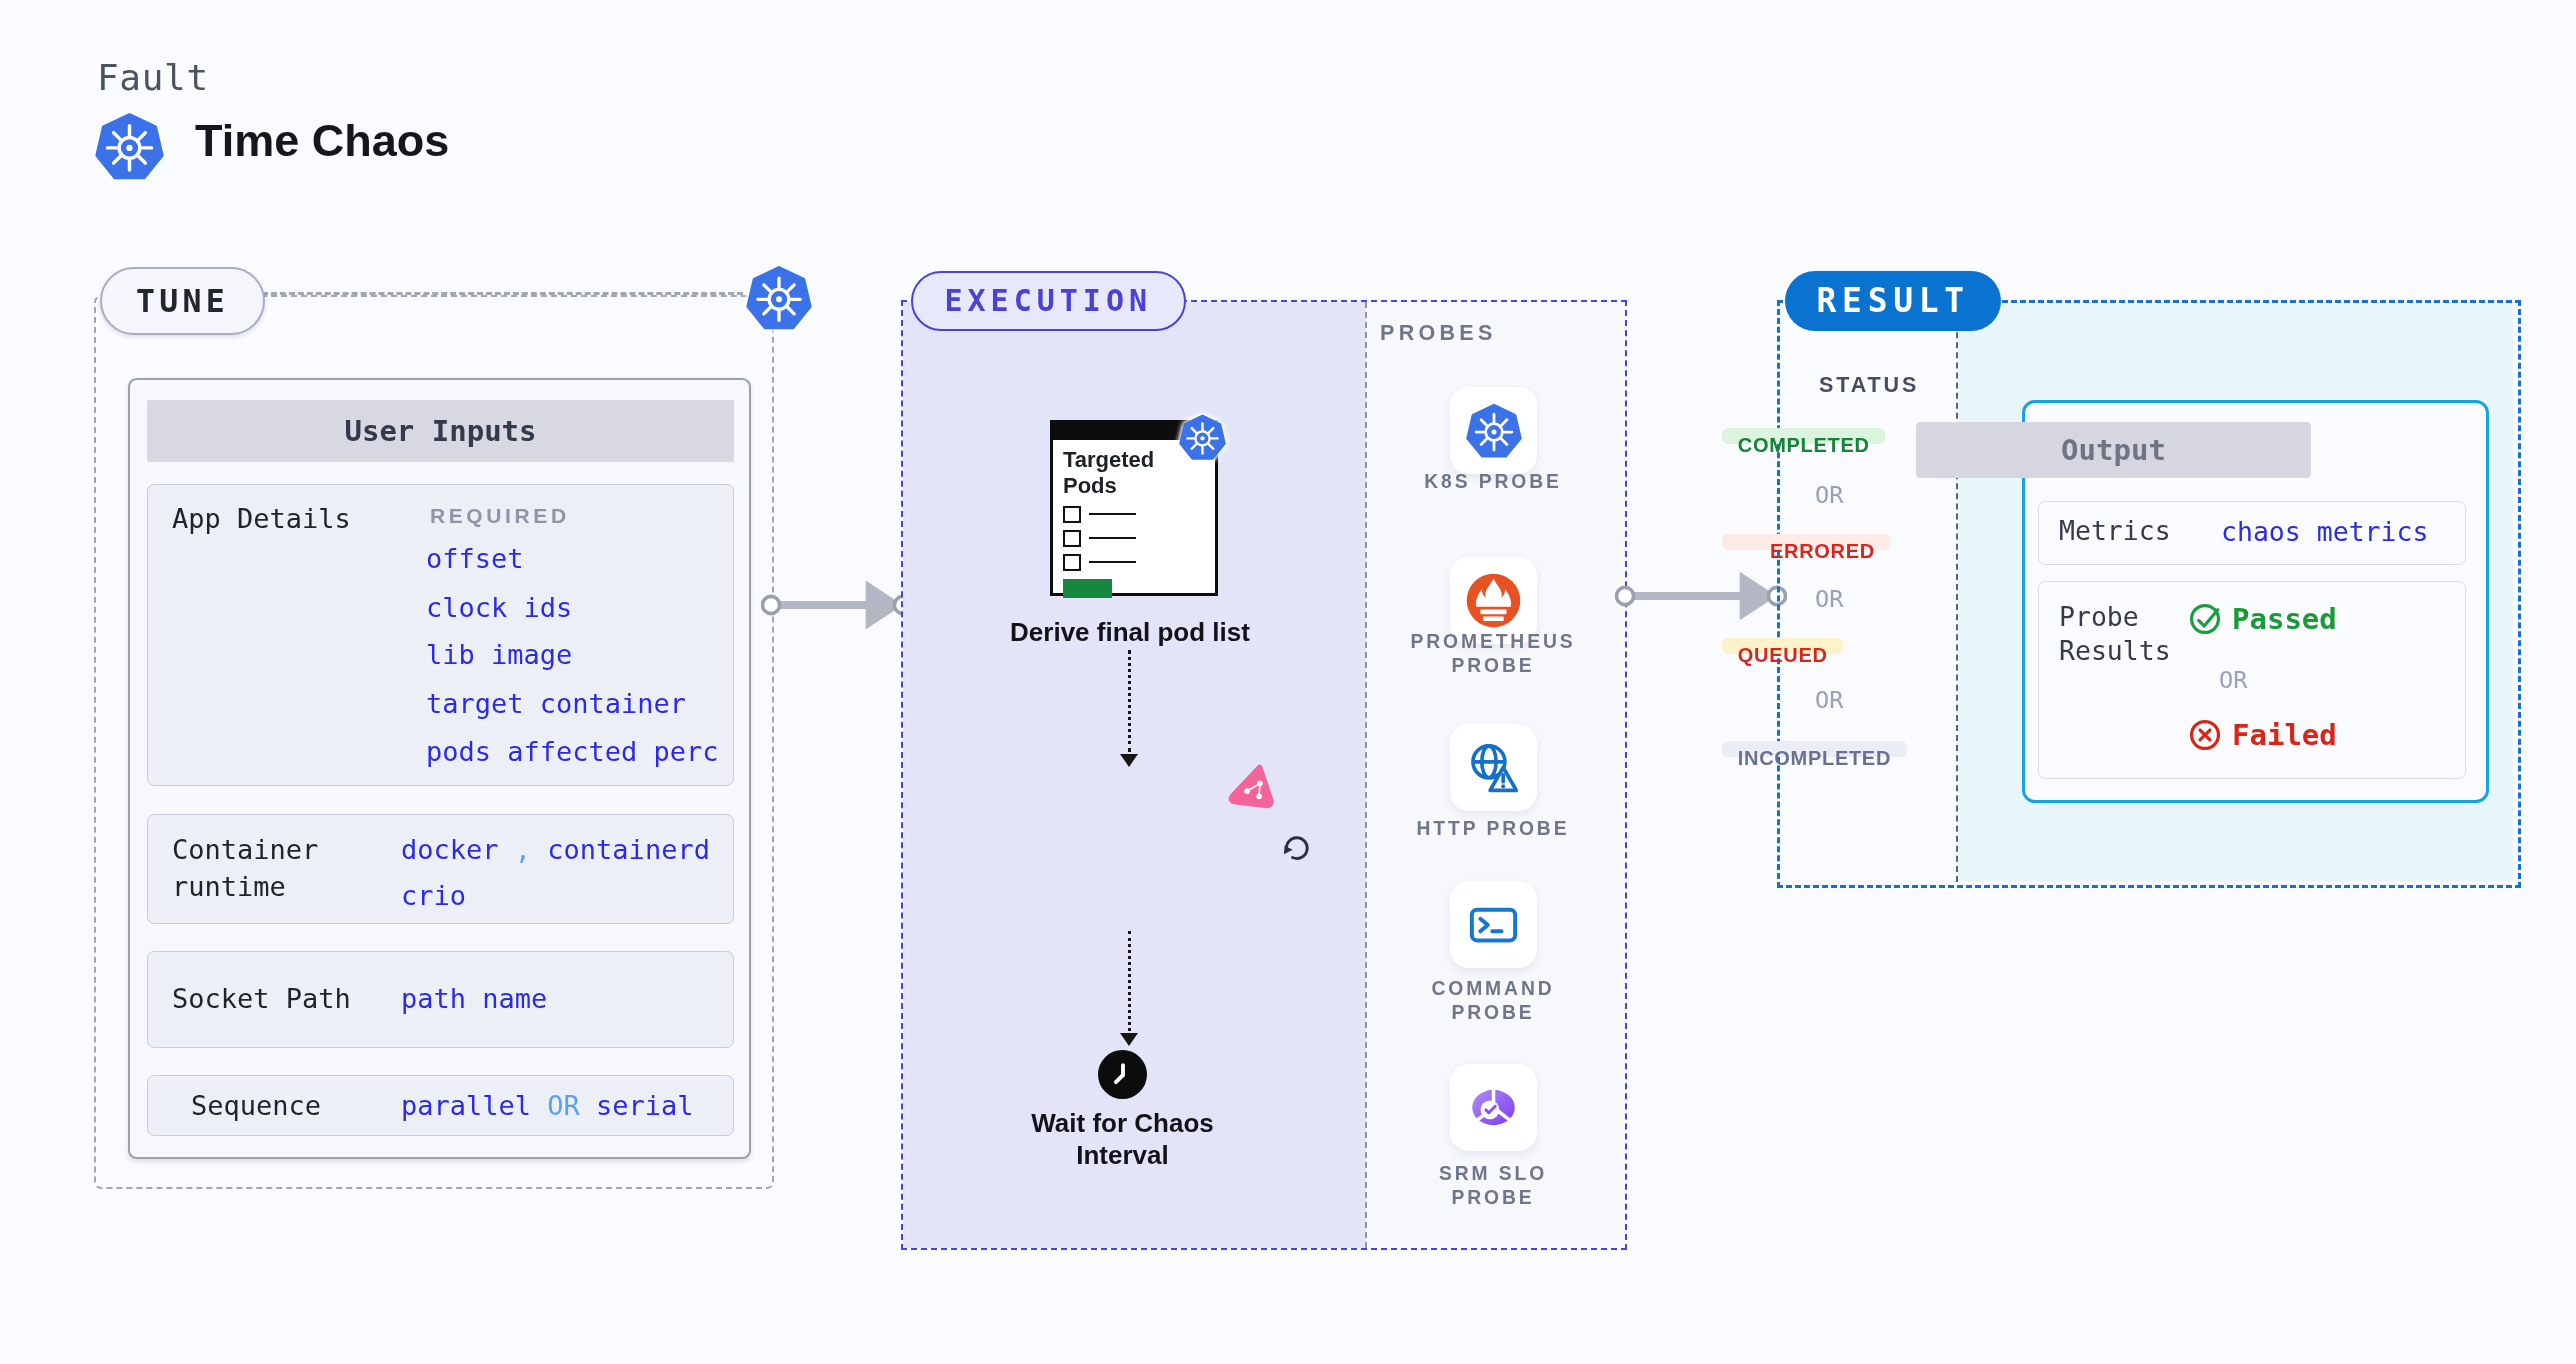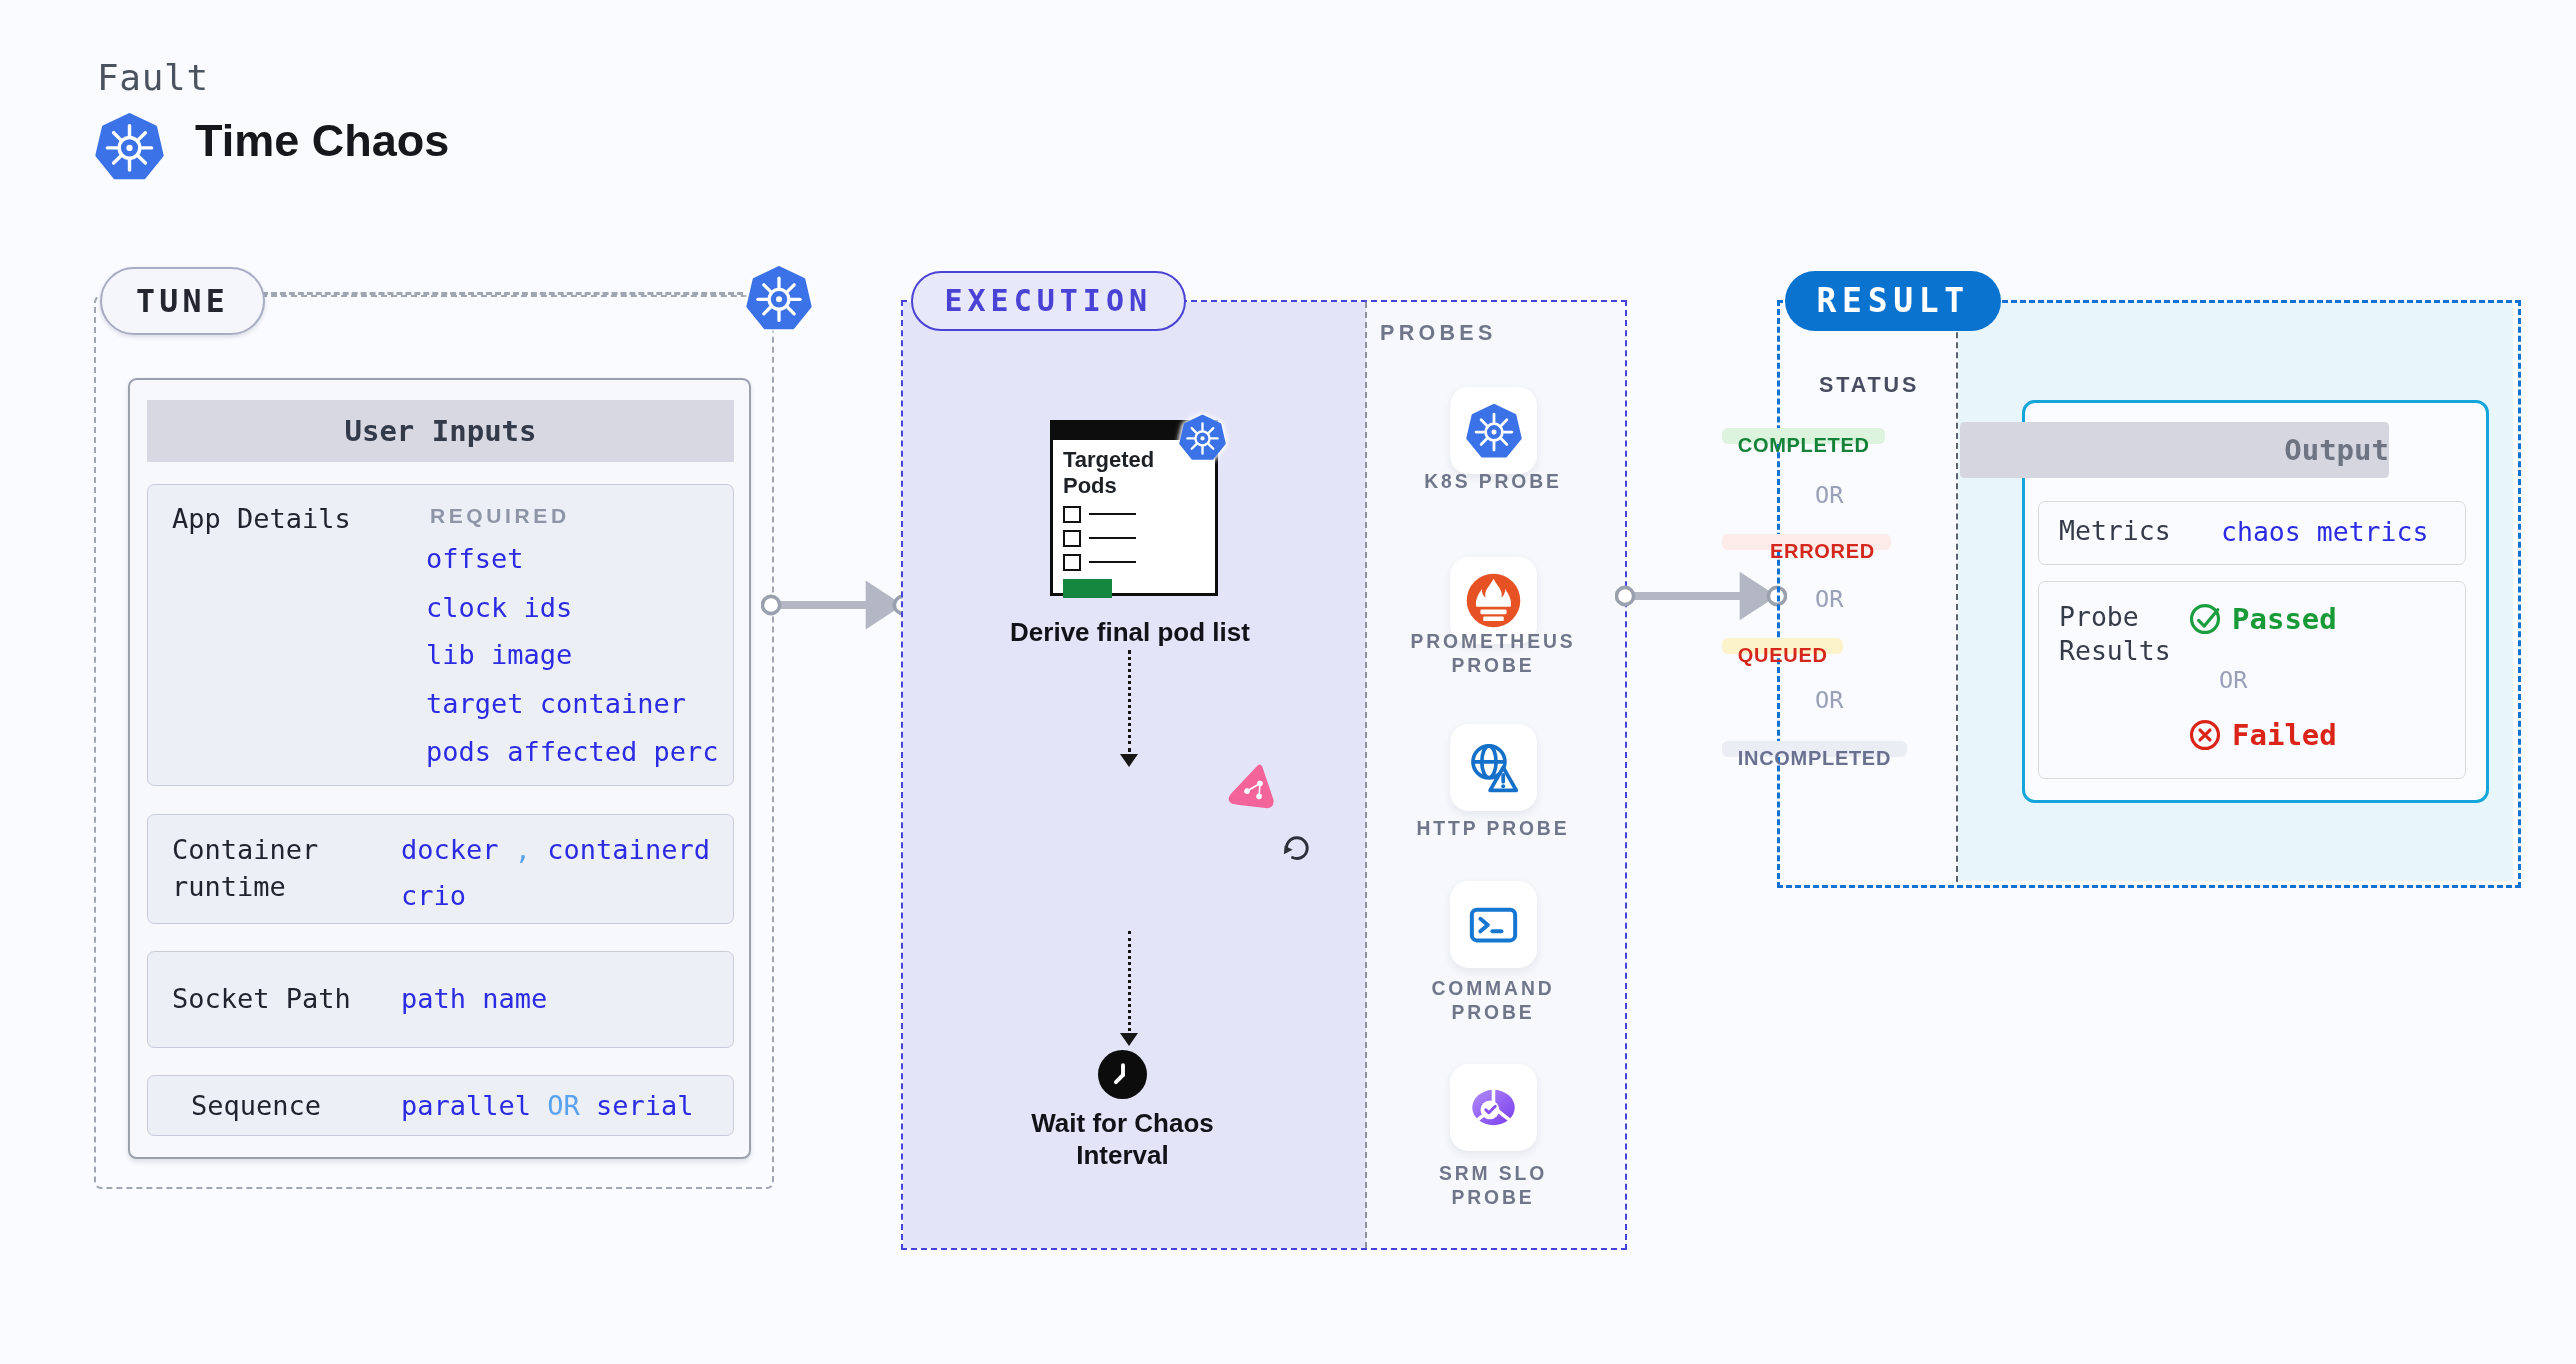--- a/index.html
+++ b/index.html
@@ -90,22 +90,22 @@
                 font-size:20px;font-weight:bold;letter-spacing:0.7px;}
   .st-completed{background:#dcf3de;color:#168239;}
   .st-errored{background:#fdebe9;color:#d5281c;padding-left:48px;}
   .st-queued{background:#fdf3cb;color:#d5281c;}
   .st-incompleted{background:#ebedf4;color:#6a7190;}
   .or-label{left:1815px;font-family:"DejaVu Sans Mono",monospace;font-size:23.6px;color:#9aa0b8;}
 
   
   .output-panel{left:2022px;top:400px;width:461px;height:397px;background:#fbfcff;
                 border:3.6px solid #14a5da;border-radius:13px;}
-  .output-header{left:1960px;top:422px;width:429px;height:56px;background:#d5d6e0;border-radius:4.3px;
-                 text-align:right;line-height:56px;font-size:29px;font-weight:bold;color:#6f7483;}
+  .output-header{left:1916px;top:422px;width:395px;height:56px;background:#d5d6e0;border-radius:4.3px;
+                 text-align:center;line-height:56px;font-size:29px;font-weight:bold;color:#6f7483;}
   .output-row{left:2038px;width:426px;background:#fafbff;border:1.4px solid #d5dae5;border-radius:7.2px;}
   .out-label{font-size:26.5px;color:#363b49;line-height:34px;}
   .result-line{display:flex;align-items:center;gap:10px;justify-content:flex-end;}
   .passed-text{font-size:29px;font-weight:bold;color:#189a37;}
   .failed-text{font-size:29px;font-weight:bold;color:#da2417;}
 </style>
 </head>
 <body>
 
 <div id="canvas">

